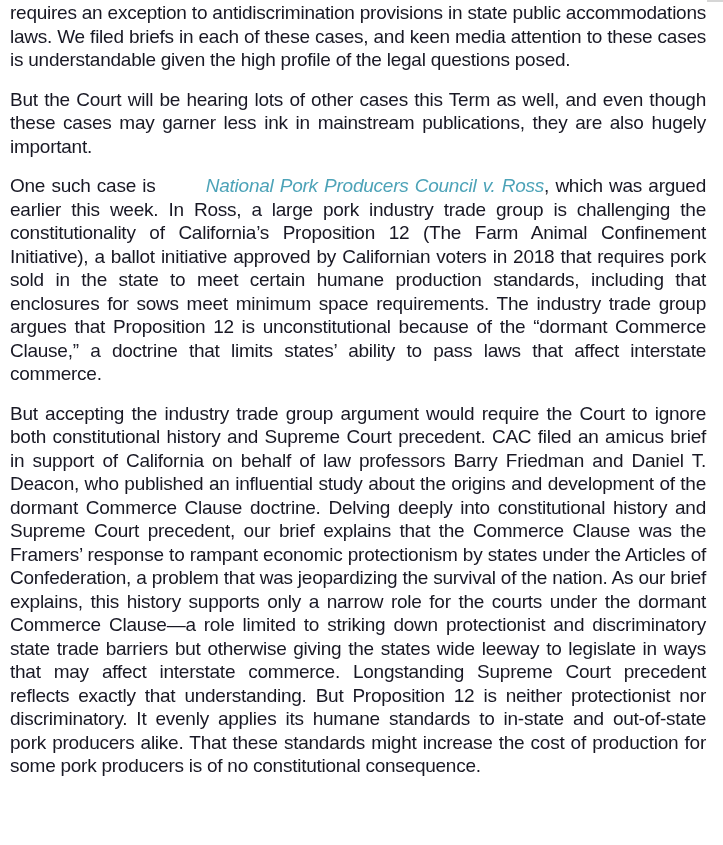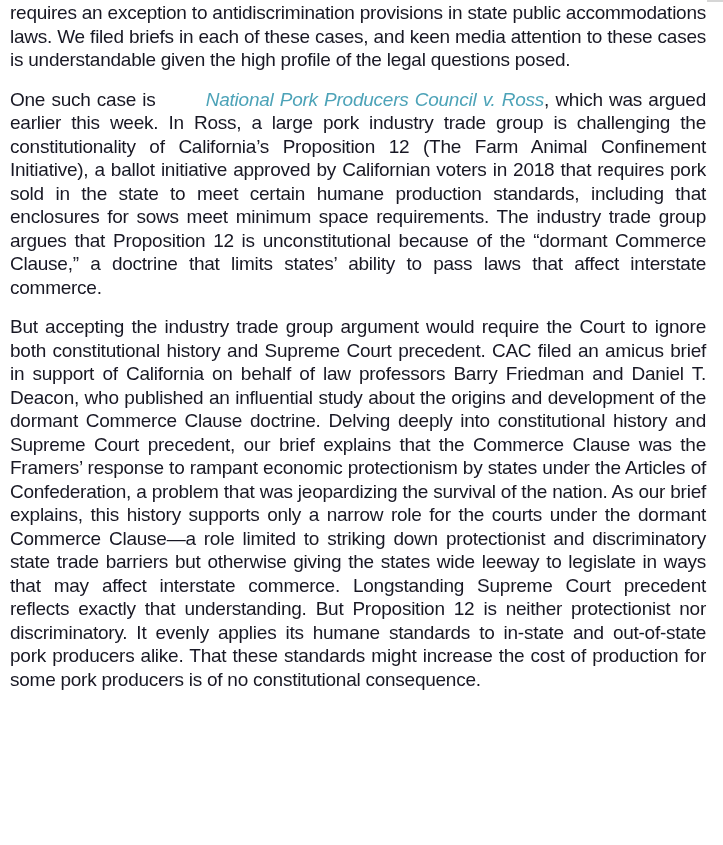--- a/index.html
+++ b/index.html
@@ -46,17 +46,18 @@
     }
   </style>
 </head>
 <body>
 
 <div class="page">
   <div class="edge-fragment"></div>
 
   <p class="para">requires an exception to antidiscrimination provisions in state public accommodations laws.  We filed briefs in each of these cases, and keen media attention to these cases is understandable given the high profile of the legal questions posed.</p>
 
+  <p class="para">But the Court will be hearing lots of other cases this Term as well, and even though these cases may garner less ink in mainstream publications, they are also hugely important.</p>
 
   <p class="para"><span>One such case is </span><a class="case-link" href="#">National Pork Producers Council v. Ross</a><span>, which was argued earlier this week.  In Ross, a large pork industry trade group is challenging the constitutionality of California’s Proposition 12 (The Farm Animal Confinement Initiative), a ballot initiative approved by Californian voters in 2018 that requires pork sold in the state to meet certain humane production standards, including that enclosures for sows meet minimum space requirements.  The industry trade group argues that Proposition 12 is unconstitutional because of the “dormant Commerce Clause,” a doctrine that limits states’ ability to pass laws that affect interstate commerce.</span></p>
 
   <p class="para">But accepting the industry trade group argument would require the Court to ignore both constitutional history and Supreme Court precedent.  CAC filed an amicus brief in support of California on behalf of law professors Barry Friedman and Daniel T. Deacon, who published an influential study about the origins and development of the dormant Commerce Clause doctrine.  Delving deeply into constitutional history and Supreme Court precedent, our brief explains that the Commerce Clause was the Framers’ response to rampant economic protectionism by states under the Articles of Confederation, a problem that was jeopardizing the survival of the nation.  As our brief explains, this history supports only a narrow role for the courts under the dormant Commerce Clause—a role limited to striking down protectionist and discriminatory state trade barriers but otherwise giving the states wide leeway to legislate in ways that may affect interstate commerce.  Longstanding Supreme Court precedent reflects exactly that understanding.  But Proposition 12 is neither protectionist nor discriminatory.  It evenly applies its humane standards to in-state and out-of-state pork producers alike.  That these standards might increase the cost of production for some pork producers is of no constitutional consequence.</p>
 </div>
 
 </body></html>

